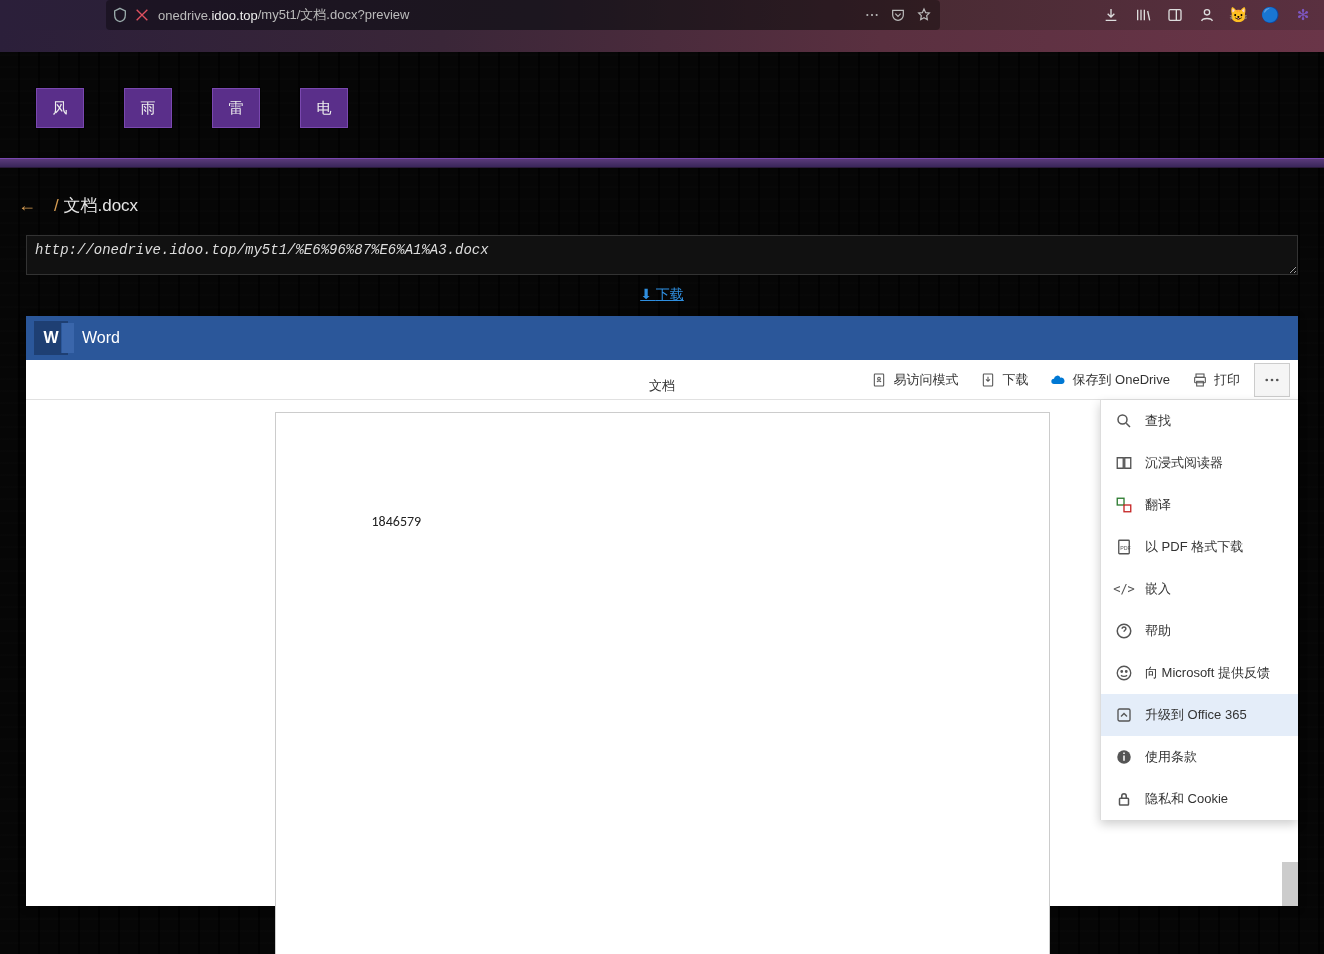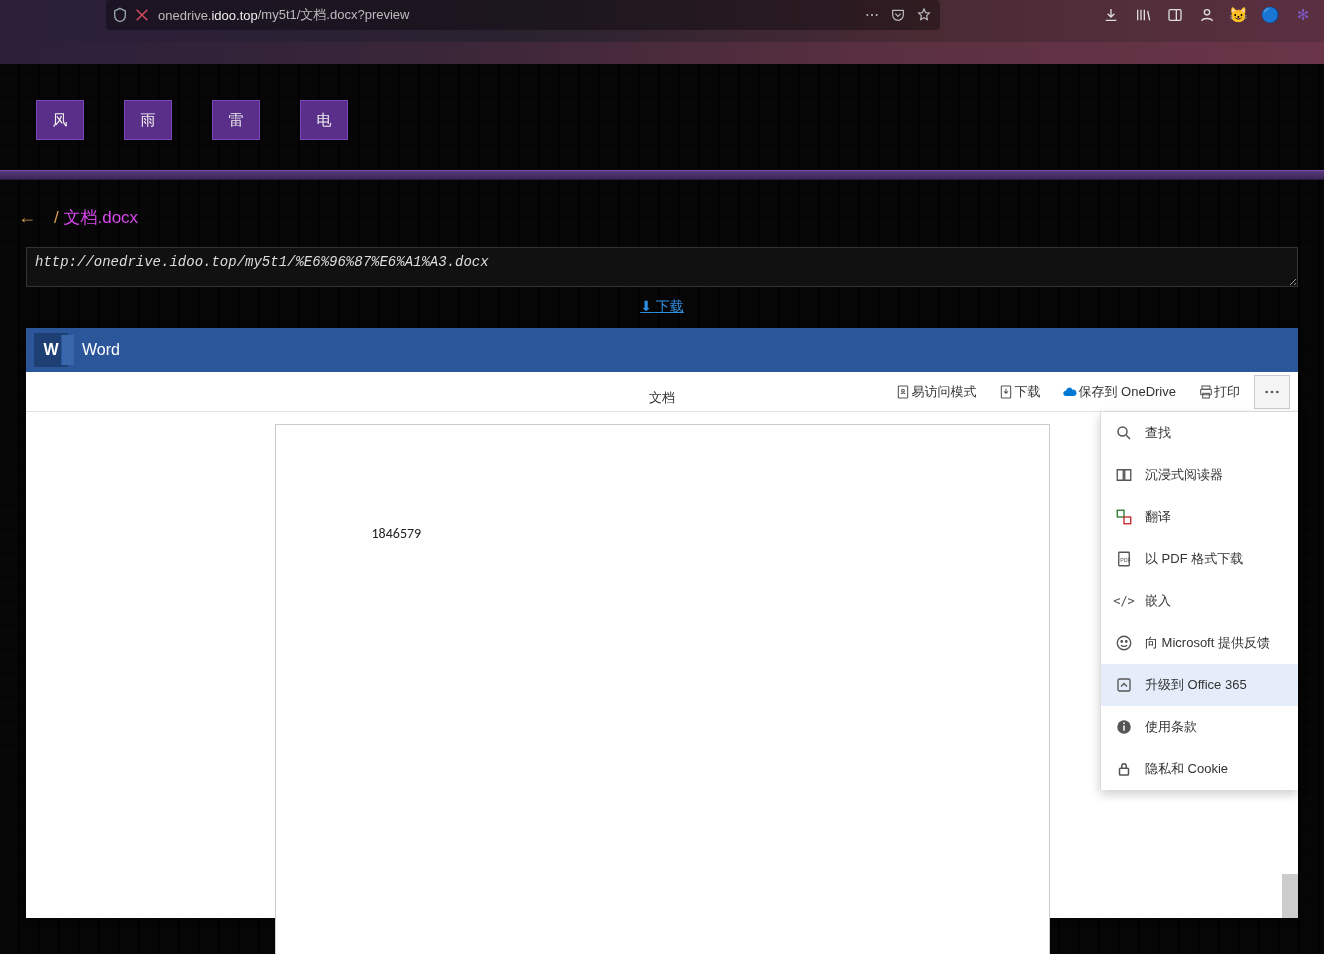--- a/index.html
+++ b/index.html
@@ -7,21 +7,21 @@
   body {
     background-color: #1a1a1a;
     background-image:
       repeating-linear-gradient(0deg, #1d1d1d 0 10px, #252525 10px 12px),
       repeating-linear-gradient(90deg, transparent 0 18px, #2a2a2a 18px 20px);
     background-blend-mode: overlay;
   }
 
   
   .browser-bar {
-    height: 42px;
+    height: 30px;
     background: linear-gradient(90deg, #2b1f3a 0%, #2b2230 40%, #4a2b34 70%, #5a3040 100%);
     display: flex;
     align-items: center;
     position: relative;
   }
   .url-region {
     position: absolute; left: 106px; top: 0; height: 30px; width: 834px;
     background: rgba(0,0,0,0.35);
     border-radius: 4px;
     display: flex; align-items: center;
@@ -51,21 +51,21 @@
     box-shadow: 0 0 0 1px rgba(0,0,0,.5);
     cursor:pointer;
   }
 
   .purple-divider { height:10px; background: linear-gradient(#5a3a7a,#3a265a); border-top:1px solid #7a48b0; border-bottom:1px solid #2a1a3a; }
 
   
   .crumb-row { display:flex; align-items:center; gap:18px; padding: 26px 18px 18px 18px; color:#d69c52; font-size:17px; }
   .crumb-row .back { color:#d69c52; font-size:18px; cursor:pointer; }
   .crumb-row .sep { color:#d69c52; }
-  .crumb-row .name { color:#d946ef; }
+  .crumb-row .name { color:#e5e5e5; }
 
   
   .url-box-wrap { padding: 0 26px; }
   .url-box {
     width:100%; height:40px;
     background:#111; border:1px solid #333;
     color:#ddd; font-family: "Consolas","Courier New",monospace; font-size:14px;
     padding:6px 8px;
     resize:both;
     outline:none;
@@ -94,21 +94,21 @@
   .word-logo span{ position:relative; z-index:2; }
 
   .word-toolbar {
     height:40px; border-bottom:1px solid #e1e1e1; background:#fff;
     display:flex; align-items:center; justify-content:space-between;
     padding: 0 8px 0 0;
     font-size:13px; color:#333;
   }
   .word-toolbar .center { position:absolute; left:50%; transform:translateX(-50%);margin-top:12px; }
   .tb-right { display:flex; align-items:center; gap:6px; }
-  .tb-item { display:flex; align-items:center; padding:6px 8px; cursor:pointer; }
+  .tb-item { display:flex; align-items:center; gap:6px; padding:6px 8px; cursor:pointer; }
   .tb-item svg, .tb-item .ic { width:16px; height:16px; }
   .tb-more {
     width:36px; height:34px; border:1px solid #ccc; background:#f5f5f5;
     display:flex; align-items:center; justify-content:center; cursor:pointer;
   }
   .cloud { color:#0078d4; }
 
   .doc-area {
     position:absolute; top:84px; left:0; right:0; bottom:0; background:#fff;
     display:flex; justify-content:center;
@@ -319,20 +319,29 @@
           </svg>
         </div>
       <span>以 PDF 格式下载</span>
     </div>
     <div class="dd-item">
       <div class="ic" style="font-family:monospace;font-size:12px">&lt;/&gt;</div>
       <span>嵌入</span>
     </div>
     <div class="dd-item">
       <div class="ic">
+          <svg viewBox="0 0 24 24" fill="none" stroke="currentColor" stroke-width="2">
+            <circle cx="12" cy="12" r="9"></circle>
+            <path d="M9.5 9a2.5 2.5 0 015 0c0 2-2.5 2-2.5 4M12 17h.01"></path>
+          </svg>
+        </div>
+      <span>帮助</span>
+    </div>
+    <div class="dd-item">
+      <div class="ic">
           <svg viewBox="0 0 24 24" fill="none" stroke="currentColor" stroke-width="1.8">
             <circle cx="12" cy="12" r="9"></circle>
             <circle cx="9" cy="10" r="1" fill="currentColor"></circle>
             <circle cx="15" cy="10" r="1" fill="currentColor"></circle>
             <path d="M8 15c1.5 2 6.5 2 8 0"></path>
           </svg>
         </div>
       <span>向 Microsoft 提供反馈</span>
     </div>
     <div class="dd-item highlight">

